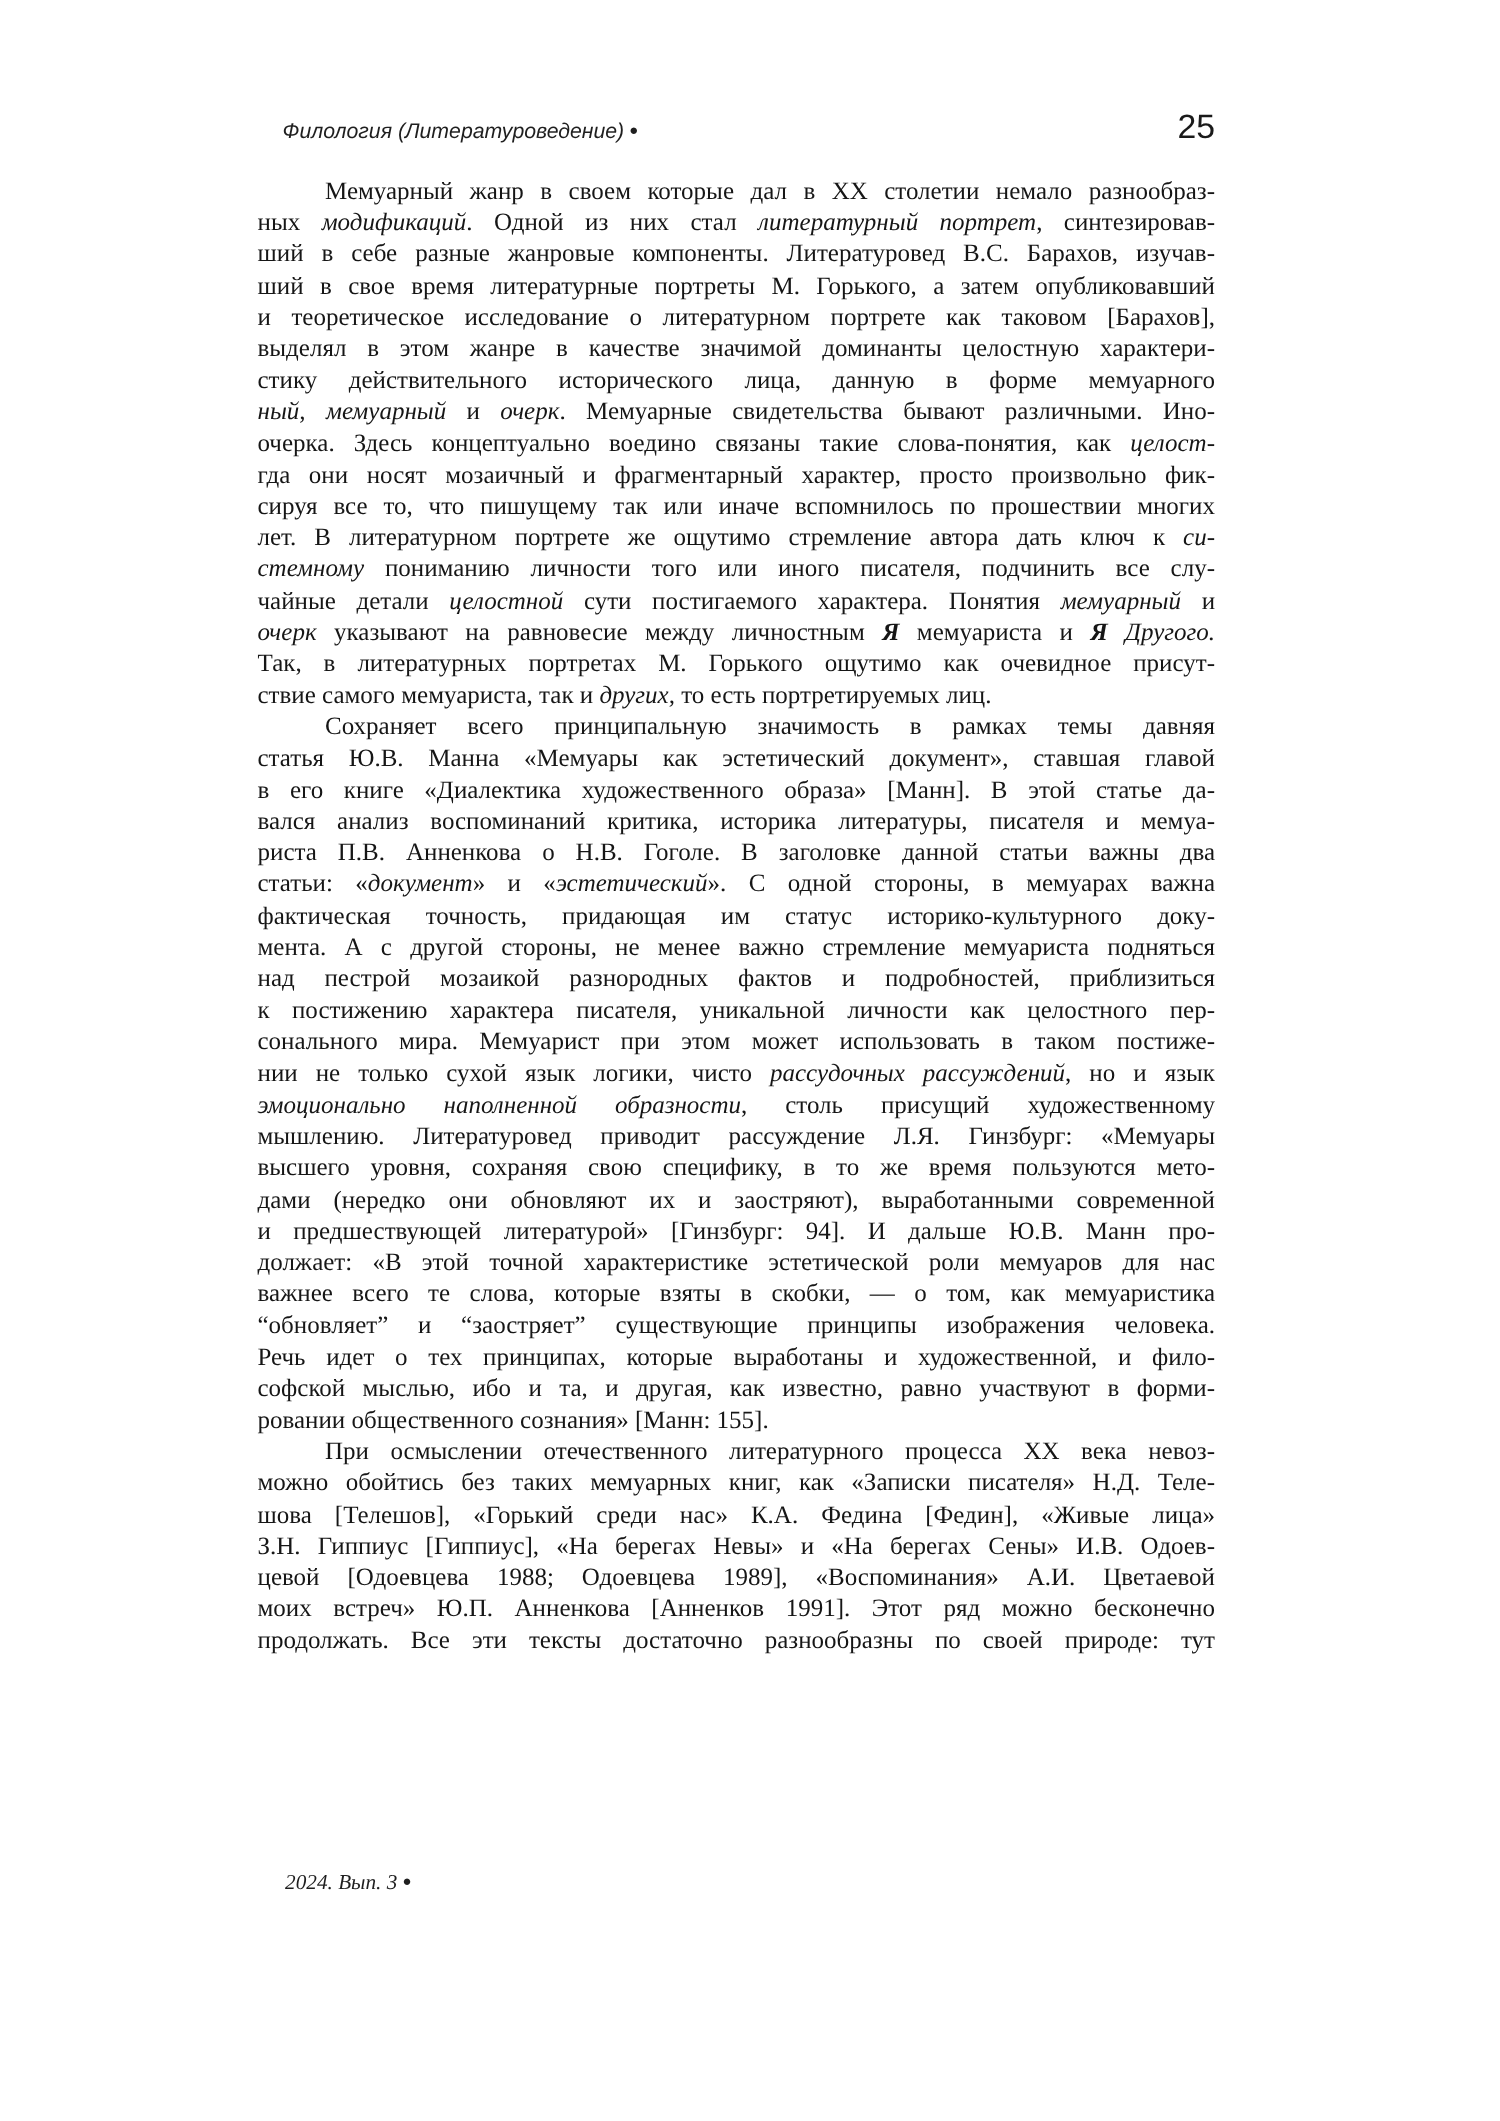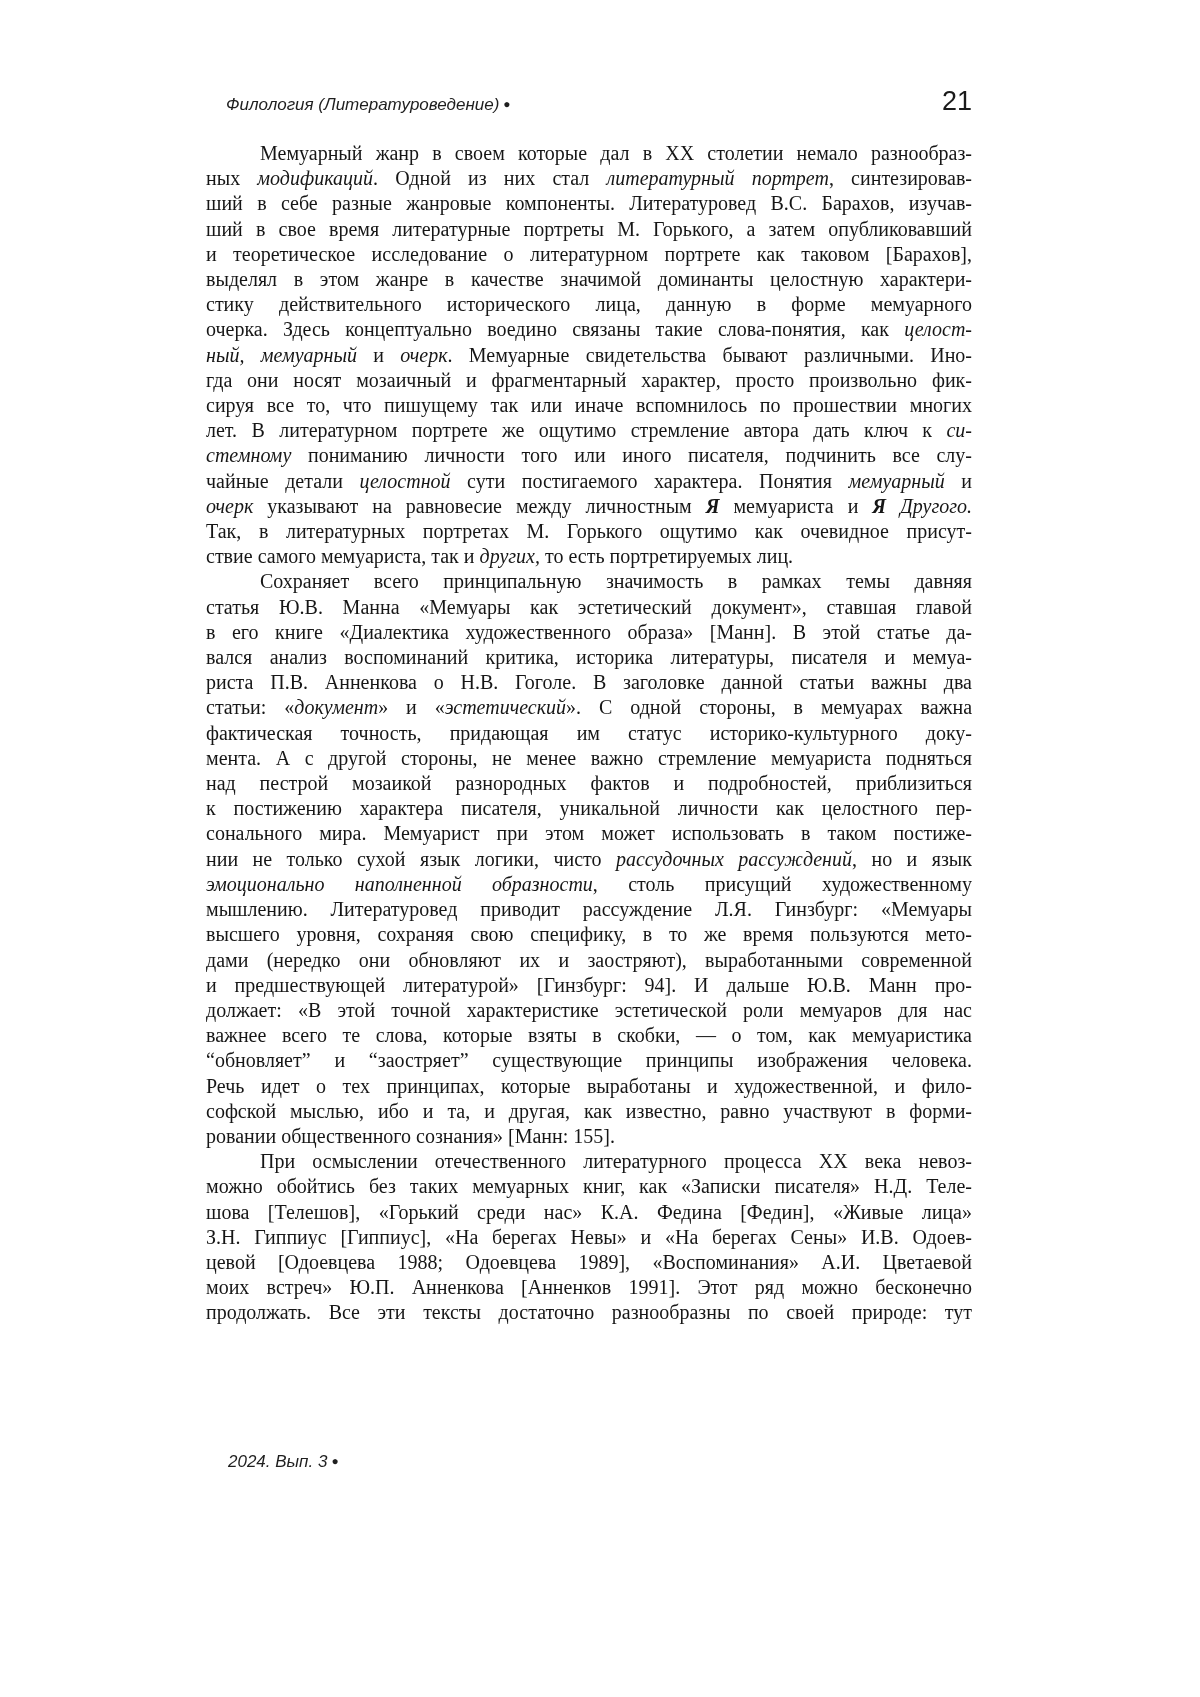--- a/index.html
+++ b/index.html
@@ -41,22 +41,22 @@
   .line {
     text-align:justify;
     text-align-last:justify;
     white-space:normal;
   }
   .line.noj { text-align-last:left; }
   .line .i  { font-style:italic; }
   .line .bi { font-style:italic; font-weight:bold; }
   .page-footer {
     position:absolute;
-    left:228px; top:1452px;
-    font-family:Liberation Sans, sans-serif;
+    left:228px; top:1496px;
+    font-family:Liberation Serif, serif;
     font-style:italic;
     font-size:17px;
     color:#1f1f1f;
     white-space:nowrap;
   }
   .bullet {
     font-style:normal;
     font-size:12px;
     vertical-align:2px;
     padding-left:4px;
@@ -64,33 +64,33 @@
 </style>
 </head>
 <body>
 
 <div class="page">
 
   <div class="running-title">
     <span>Филология (Литературоведение)</span><span class="bullet">●</span>
   </div>
 
-  <div class="page-number">21</div>
+  <div class="page-number">25</div>
 
   <div class="article-body" id="article-body">
       <div class="para indent">
         <div class="line"><span>Мемуарный жанр в своем которые дал в XX столетии немало разнообраз-</span></div>
         <div class="line"><span>ных </span><span class="i">модификаций</span><span>. Одной из них стал </span><span class="i">литературный портрет</span><span>, синтезировав-</span></div>
         <div class="line"><span>ший в себе разные жанровые компоненты. Литературовед В.С. Барахов, изучав-</span></div>
         <div class="line"><span>ший в свое время литературные портреты М. Горького, а затем опубликовавший</span></div>
         <div class="line"><span>и теоретическое исследование о литературном портрете как таковом [Барахов],</span></div>
         <div class="line"><span>выделял в этом жанре в качестве значимой доминанты целостную характери-</span></div>
         <div class="line"><span>стику действительного исторического лица, данную в форме мемуарного</span></div>
+        <div class="line"><span class="i">ный, мемуарный</span><span> и </span><span class="i">очерк</span><span>. Мемуарные свидетельства бывают различными. Ино-</span></div>
         <div class="line"><span>очерка. Здесь концептуально воедино связаны такие слова-понятия, как </span><span class="i">целост-</span></div>
-        <div class="line"><span class="i">ный, мемуарный</span><span> и </span><span class="i">очерк</span><span>. Мемуарные свидетельства бывают различными. Ино-</span></div>
         <div class="line"><span>гда они носят мозаичный и фрагментарный характер, просто произвольно фик-</span></div>
         <div class="line"><span>сируя все то, что пишущему так или иначе вспомнилось по прошествии многих</span></div>
         <div class="line"><span>лет. В литературном портрете же ощутимо стремление автора дать ключ к </span><span class="i">си-</span></div>
         <div class="line"><span class="i">стемному</span><span> пониманию личности того или иного писателя, подчинить все слу-</span></div>
         <div class="line"><span>чайные детали </span><span class="i">целостной</span><span> сути постигаемого характера. Понятия </span><span class="i">мемуарный</span><span> и</span></div>
         <div class="line"><span class="i">очерк</span><span> указывают на равновесие между личностным </span><span class="bi">Я</span><span> мемуариста и </span><span class="bi">Я</span><span> </span><span class="i">Другого.</span></div>
         <div class="line"><span>Так, в литературных портретах М. Горького ощутимо как очевидное присут-</span></div>
         <div class="line noj"><span>ствие самого мемуариста, так и </span><span class="i">других,</span><span> то есть портретируемых лиц.</span></div>
       </div>
       <div class="para indent">

